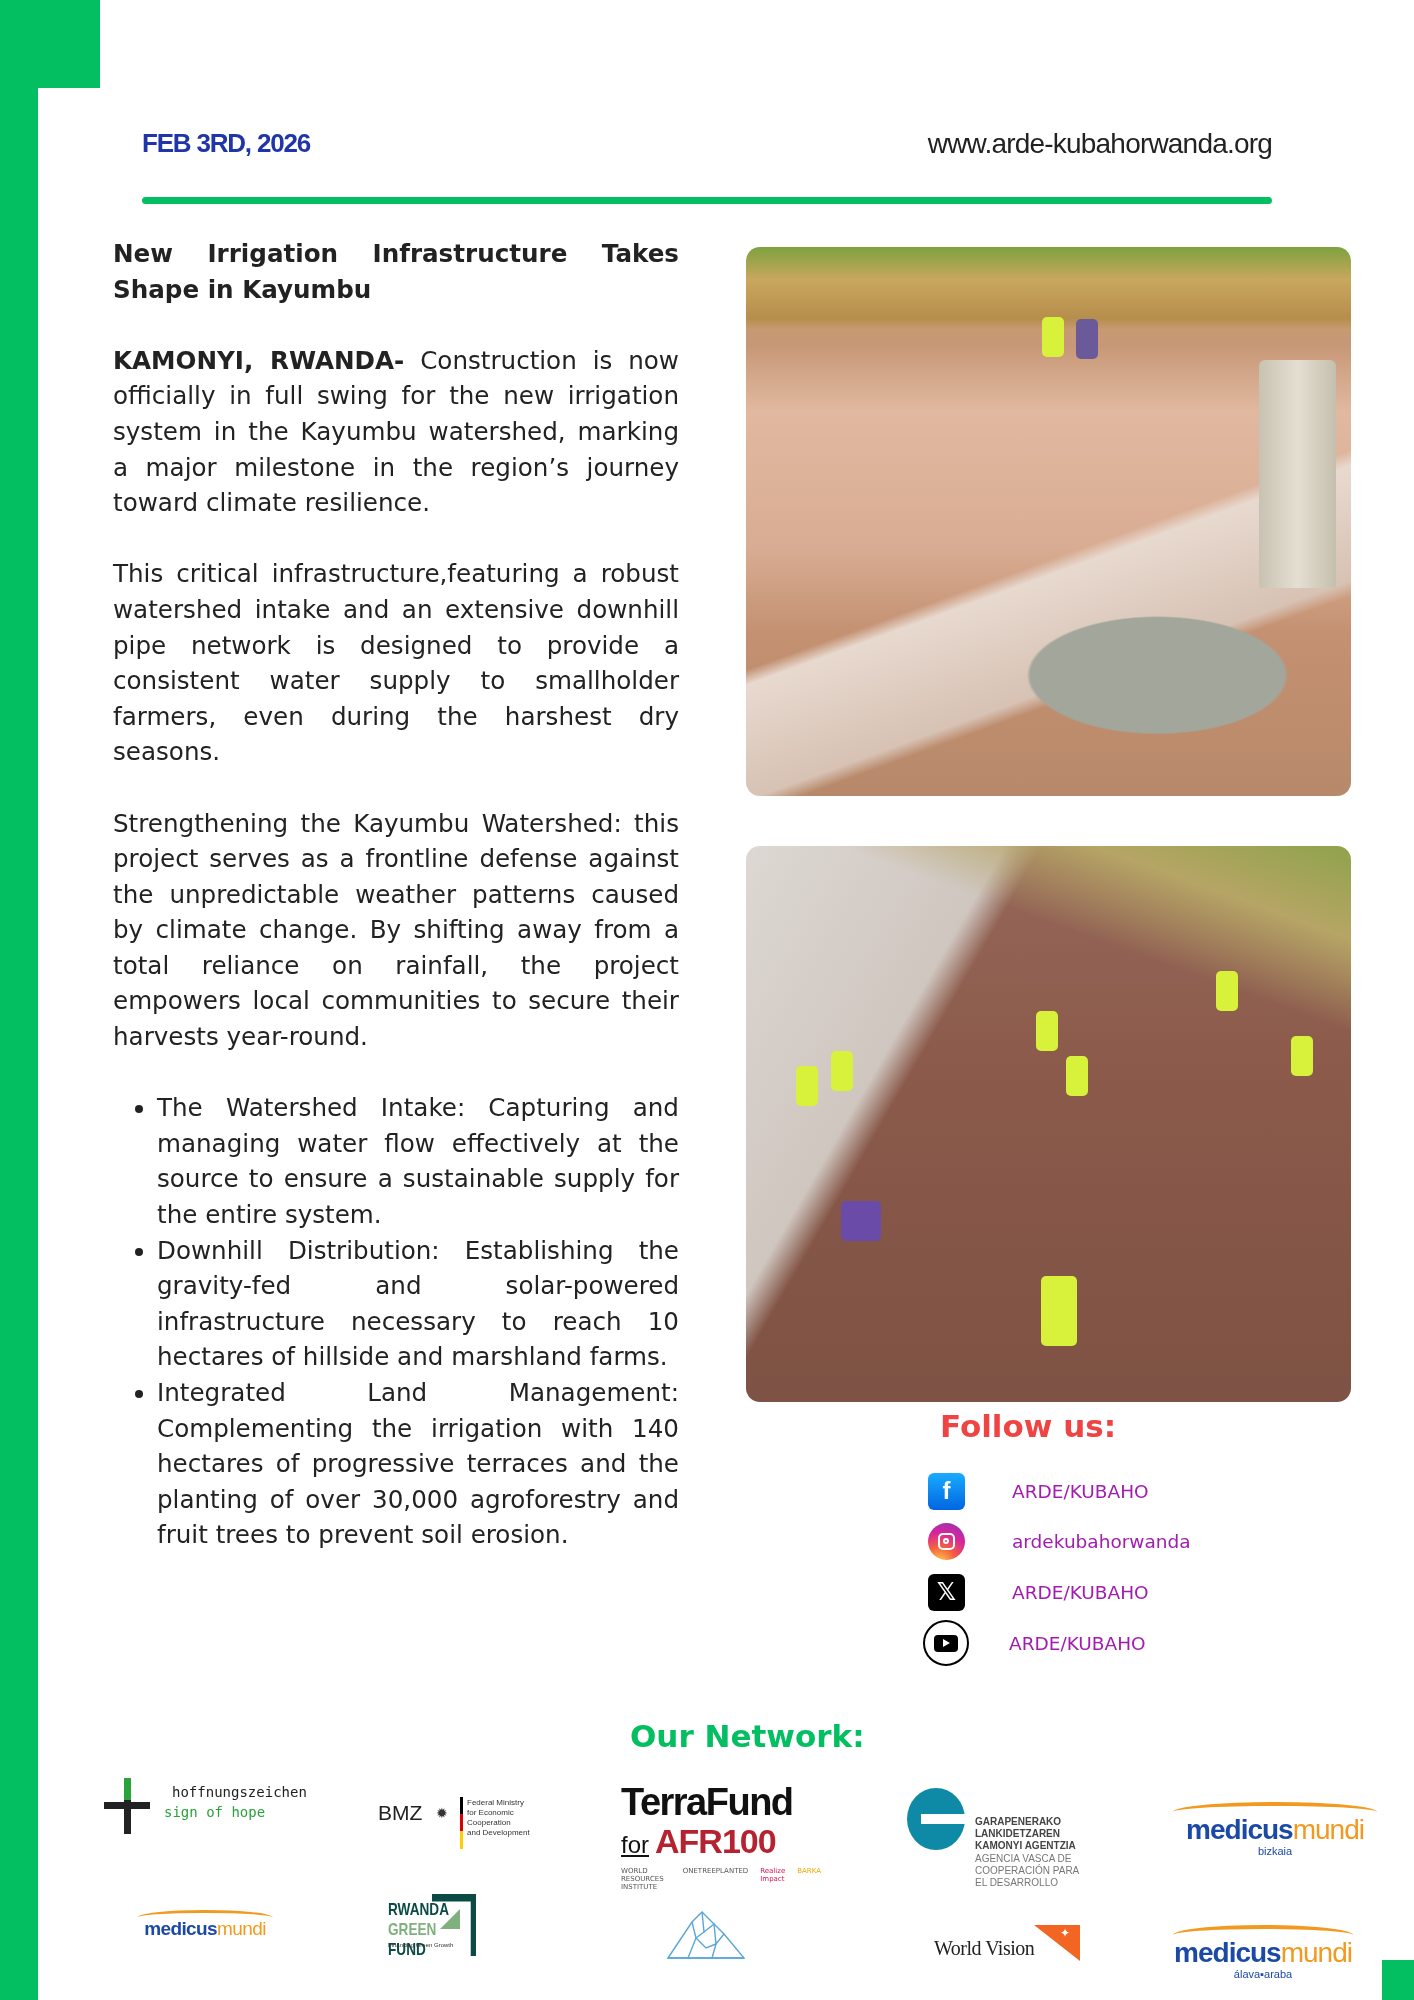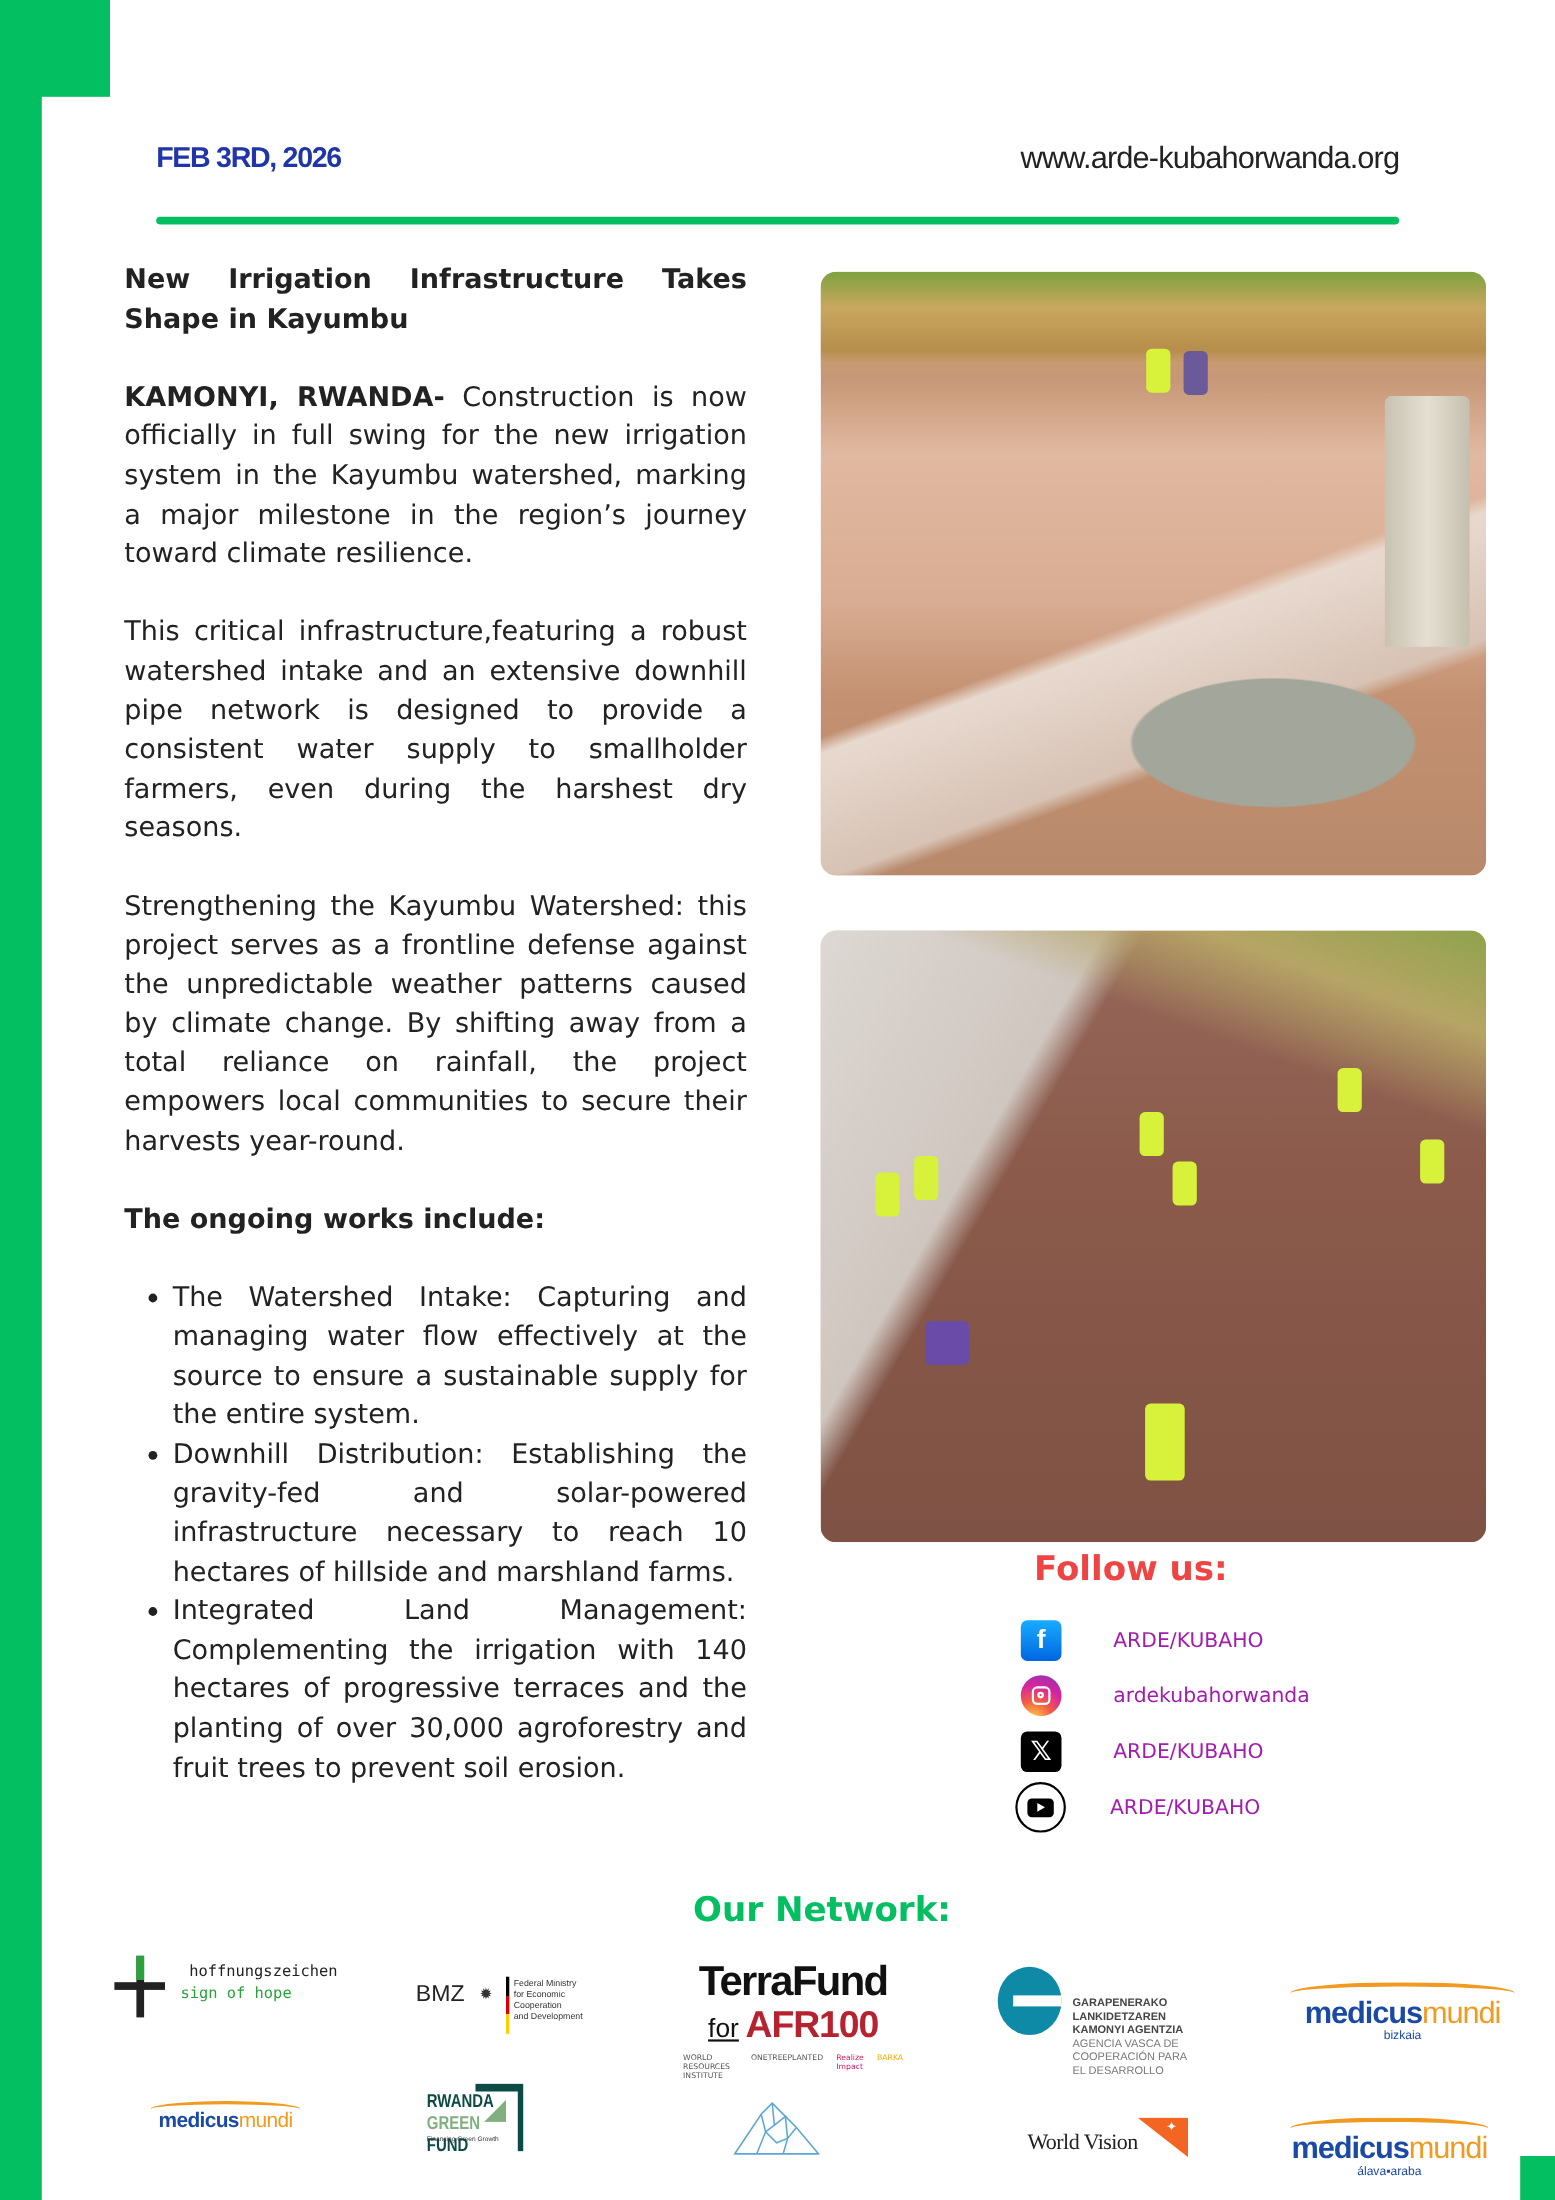--- a/index.html
+++ b/index.html
@@ -66,21 +66,21 @@
   .hz .t1 { position:absolute; left:68px; top:10px; font-family:"DejaVu Sans Mono",monospace; font-size:14px; color:#222; }
   .hz .t2 { position:absolute; left:60px; top:30px; font-family:"DejaVu Sans Mono",monospace; font-size:14px; color:#29a33a; }
 
   .bmz { left:378px; top:1797px; width:180px; height:52px; }
   .bmz .big { position:absolute; left:0; top:4px; font-family:"Liberation Sans",sans-serif; font-size:21px; color:#222; }
   .bmz .eagle { position:absolute; left:58px; top:8px; font-size:14px; color:#333; }
   .bmz .flag { position:absolute; left:82px; top:0; width:3px; height:52px;
                background:linear-gradient(180deg,#000 0 33%,#dd0000 33% 66%,#ffce00 66% 100%); }
   .bmz .small { position:absolute; left:89px; top:1px; font-family:"Liberation Sans",sans-serif; font-size:8px; line-height:10px; color:#333; }
 
-  .tf { left:621px; top:1787px; width:200px; height:100px; align-items:center; }
+  .tf { left:621px; top:1787px; width:200px; height:100px; }
   .tf .t1 { font-family:"Liberation Sans",sans-serif; font-weight:bold; font-size:38px; color:#111; letter-spacing:-1.5px; line-height:38px; }
   .tf .t2 { font-family:"Liberation Sans",sans-serif; font-size:24px; color:#111; line-height:40px; }
   .tf .t2 .afr { font-weight:bold; font-size:34px; color:#b52331; letter-spacing:-1px; }
   .tf .t2 .for { text-decoration:underline; margin-right:6px; }
   .tf .mini { font-size:7px; color:#555; display:flex; gap:12px; margin-top:2px; }
   .tf .mini span:nth-child(3){ color:#d4145a; }
   .tf .mini span:nth-child(4){ color:#f2a900; }
 
   .euskal { left:905px; top:1788px; width:180px; height:110px; }
   .euskal .e { position:absolute; left:2px; top:0; width:58px; height:62px; border-radius:50%; background:#0f8aa6; }
@@ -132,21 +132,20 @@
 
 <div class="date">FEB 3RD, 2026</div>
 <a class="website">www.arde-kubahorwanda.org</a>
 <div class="rule"></div>
 
 <div class="article">
   <p class="title">New Irrigation Infrastructure Takes Shape in Kayumbu</p>
   <p><span class="lead">KAMONYI, RWANDA-</span><span> Construction is now officially in full swing for the new irrigation system in the Kayumbu watershed, marking a major milestone in the region’s journey toward climate resilience.</span></p>
   <p>This critical infrastructure,featuring a robust watershed intake and an extensive downhill pipe network is designed to provide a consistent water supply to smallholder farmers, even during the harshest dry seasons.</p>
   <p>Strengthening the Kayumbu Watershed: this project serves as a frontline defense against the unpredictable weather patterns caused by climate change. By shifting away from a total reliance on rainfall, the project empowers local communities to secure their harvests year-round.</p>
-  <h3>The ongoing works include:</h3>
   <ul>
     <li>The Watershed Intake: Capturing and managing water flow effectively at the source to ensure a sustainable supply for the entire system.</li>
     <li>Downhill Distribution: Establishing the gravity-fed and solar-powered infrastructure necessary to reach 10 hectares of hillside and marshland farms.</li>
     <li>Integrated Land Management: Complementing the irrigation with 140 hectares of progressive terraces and the planting of over 30,000 agroforestry and fruit trees to prevent soil erosion.</li>
   </ul>
 </div>
 
 <div class="photo photo1" title="Stone-lined watershed intake with concrete pipe and pooled water, workers at top edge">
   <div class="pipe"></div>
   <div class="worker" style="left:296px;top:70px;"></div>

